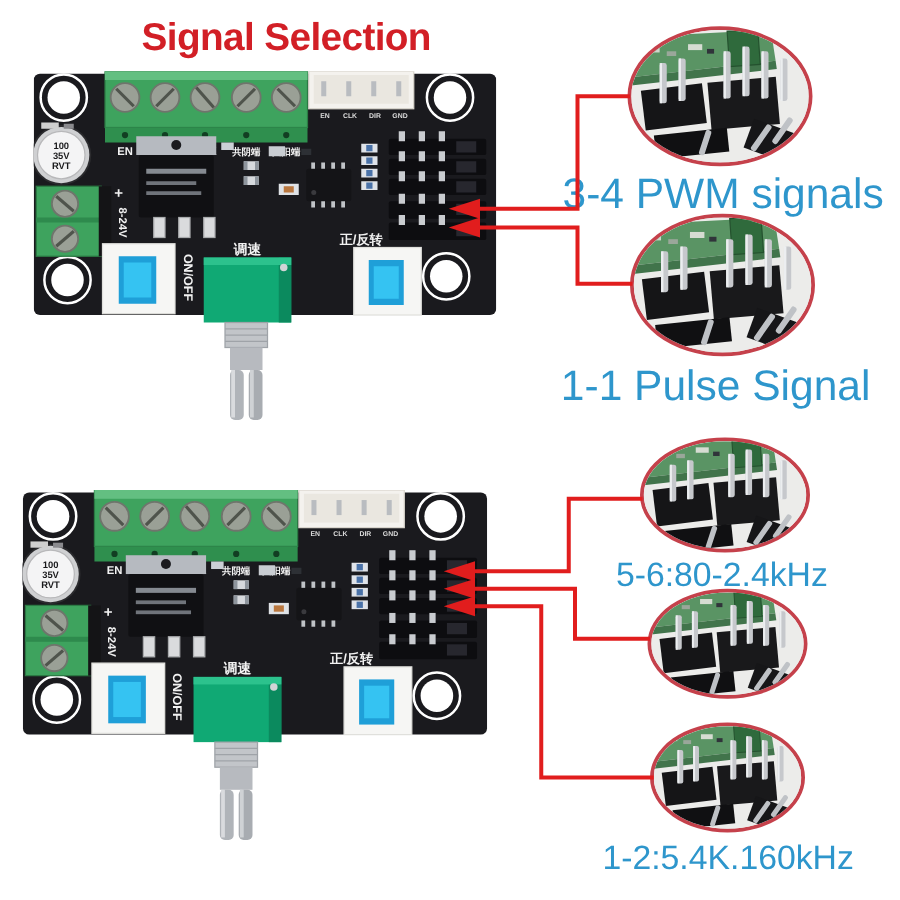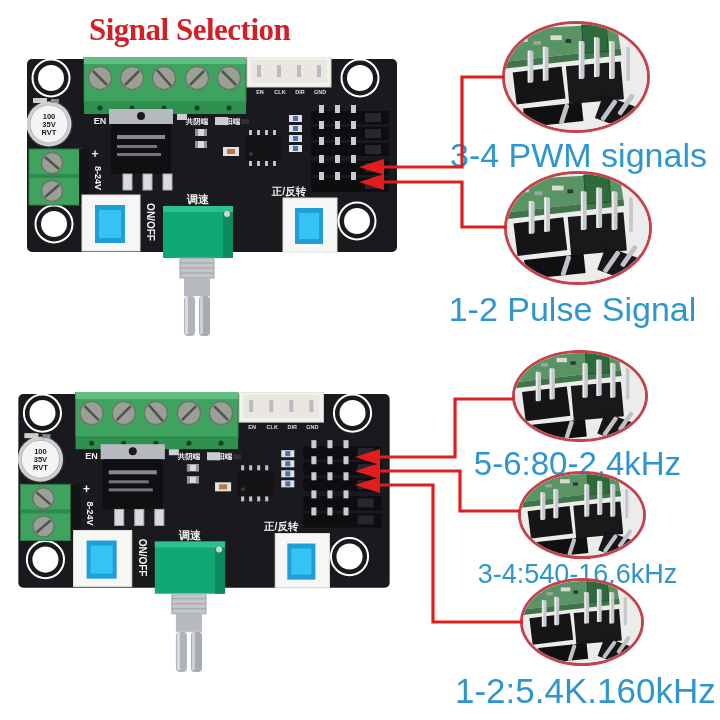--- a/index.html
+++ b/index.html
@@ -2,21 +2,21 @@
 <html><head>
 <meta charset="utf-8">
 <style>
   html,body{margin:0;padding:0;background:#fff;}
   .canvas{
     position:relative;width:720px;height:720px;background:#ffffff;overflow:hidden;
     font-family:"Liberation Sans",sans-serif;
   }
   .section-title{
     position:absolute;font-weight:bold;font-size:31px;letter-spacing:-0.5px;
-    color:#d21f26;text-align:left;white-space:nowrap;font-family:Liberation Serif, serif;
+    color:#d21f26;text-align:center;white-space:nowrap;
   }
   #title-signal{left:89px;top:12px;width:280px;}
   #title-speed{left:40px;top:344px;width:325px;}
   .board-photo{position:absolute;}
   #board-top{left:27px;top:57px;width:370px;height:285px;}
   #board-bottom{left:18px;top:392px;width:372px;height:286px;}
   .callout{
     position:absolute;border:3px solid #c5414b;border-radius:50%;
     overflow:hidden;background:#efefed;box-sizing:border-box;
   }
@@ -24,23 +24,23 @@
   #callout-2{left:504px;top:171px;width:148px;height:114px;}
   #callout-3{left:512px;top:350px;width:136px;height:92px;}
   #callout-4{left:518px;top:471px;width:128px;height:88px;}
   #callout-5{left:520px;top:578px;width:124px;height:88px;}
   .callout svg{display:block;width:100%;height:100%;}
   .callout-label{
     position:absolute;font-size:34px;color:#2e96cc;text-align:center;white-space:nowrap;
   }
   #label-1{left:450px;top:136px;width:255px;}
   #label-2{left:445px;top:290px;width:255px;}
-  #label-3{left:450px;top:445px;width:255px;font-size:33px;}
+  #label-3{left:450px;top:445px;width:255px;font-size:27px;}
   #label-4{left:450px;top:559px;width:255px;font-size:27px;}
-  #label-5{left:455px;top:671px;width:255px;font-size:35px;}
+  #label-5{left:455px;top:671px;width:255px;font-size:27px;}
   #lines-overlay{position:absolute;left:0;top:0;width:720px;height:720px;pointer-events:none;}
   #asset-defs{position:absolute;width:0;height:0;overflow:hidden;}
 </style>
 </head>
 <body>
 
 <div class="canvas">
 
   <svg id="asset-defs" aria-hidden="true">
     <defs>
@@ -321,40 +321,39 @@
         <use href="#macro-photo"></use>
       </svg>
   </div>
   <div class="callout-label" id="label-1">3-4 PWM signals</div>
 
   <div class="callout" id="callout-2">
     <svg viewBox="0 0 150 112" preserveAspectRatio="xMidYMid slice">
         <use href="#macro-photo"></use>
       </svg>
   </div>
-  <div class="callout-label" id="label-2">1-2 Pulse Signal</div>
+  <div class="callout-label" id="label-2">1-1 Pulse Signal</div>
 
 
   <svg class="board-photo" id="board-bottom" viewBox="0 0 370 285">
     <use href="#pcb-board"></use>
   </svg>
 
   <div class="callout" id="callout-3">
     <svg viewBox="0 0 150 112" preserveAspectRatio="xMidYMid slice">
         <use href="#macro-photo"></use>
       </svg>
   </div>
   <div class="callout-label" id="label-3">5-6:80-2.4kHz</div>
 
   <div class="callout" id="callout-4">
     <svg viewBox="0 0 150 112" preserveAspectRatio="xMidYMid slice">
         <use href="#macro-photo"></use>
       </svg>
   </div>
-  <div class="callout-label" id="label-4">3-4:540-16.6kHz</div>
 
   <div class="callout" id="callout-5">
     <svg viewBox="0 0 150 112" preserveAspectRatio="xMidYMid slice">
         <use href="#macro-photo"></use>
       </svg>
   </div>
   <div class="callout-label" id="label-5">1-2:5.4K.160kHz</div>
 
   <svg id="lines-overlay" viewBox="0 0 720 720">
     <g stroke="#e11d1d" stroke-width="3.2" fill="none">

